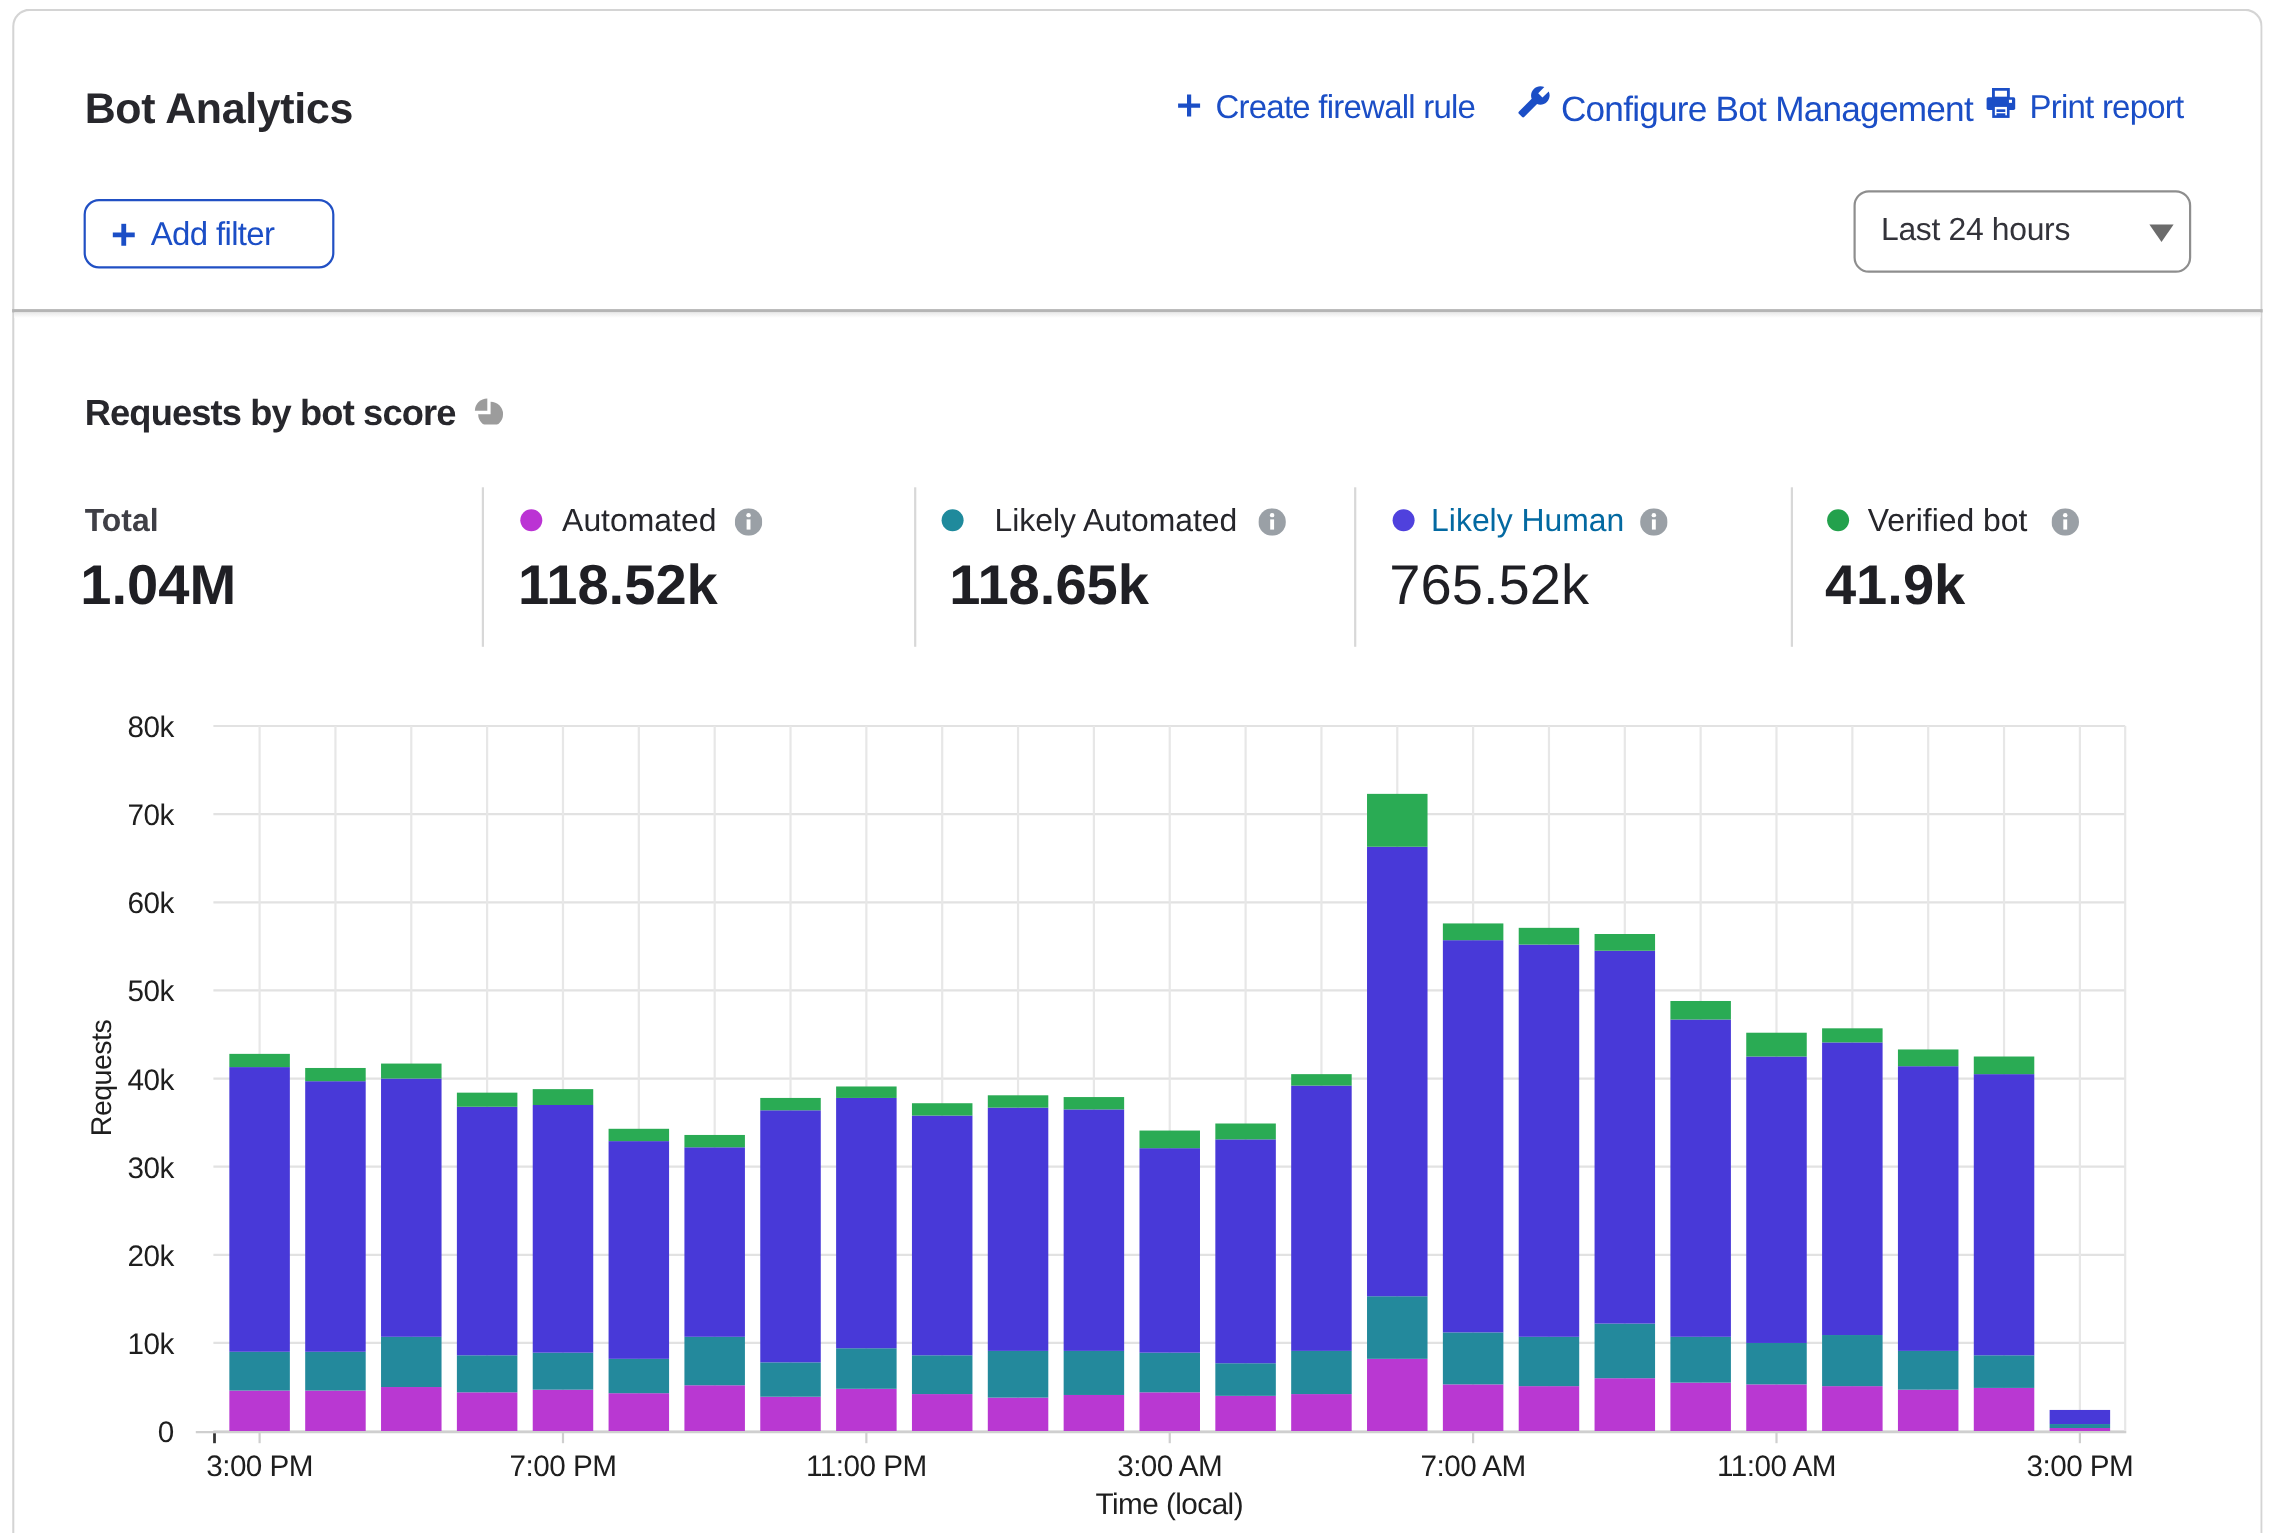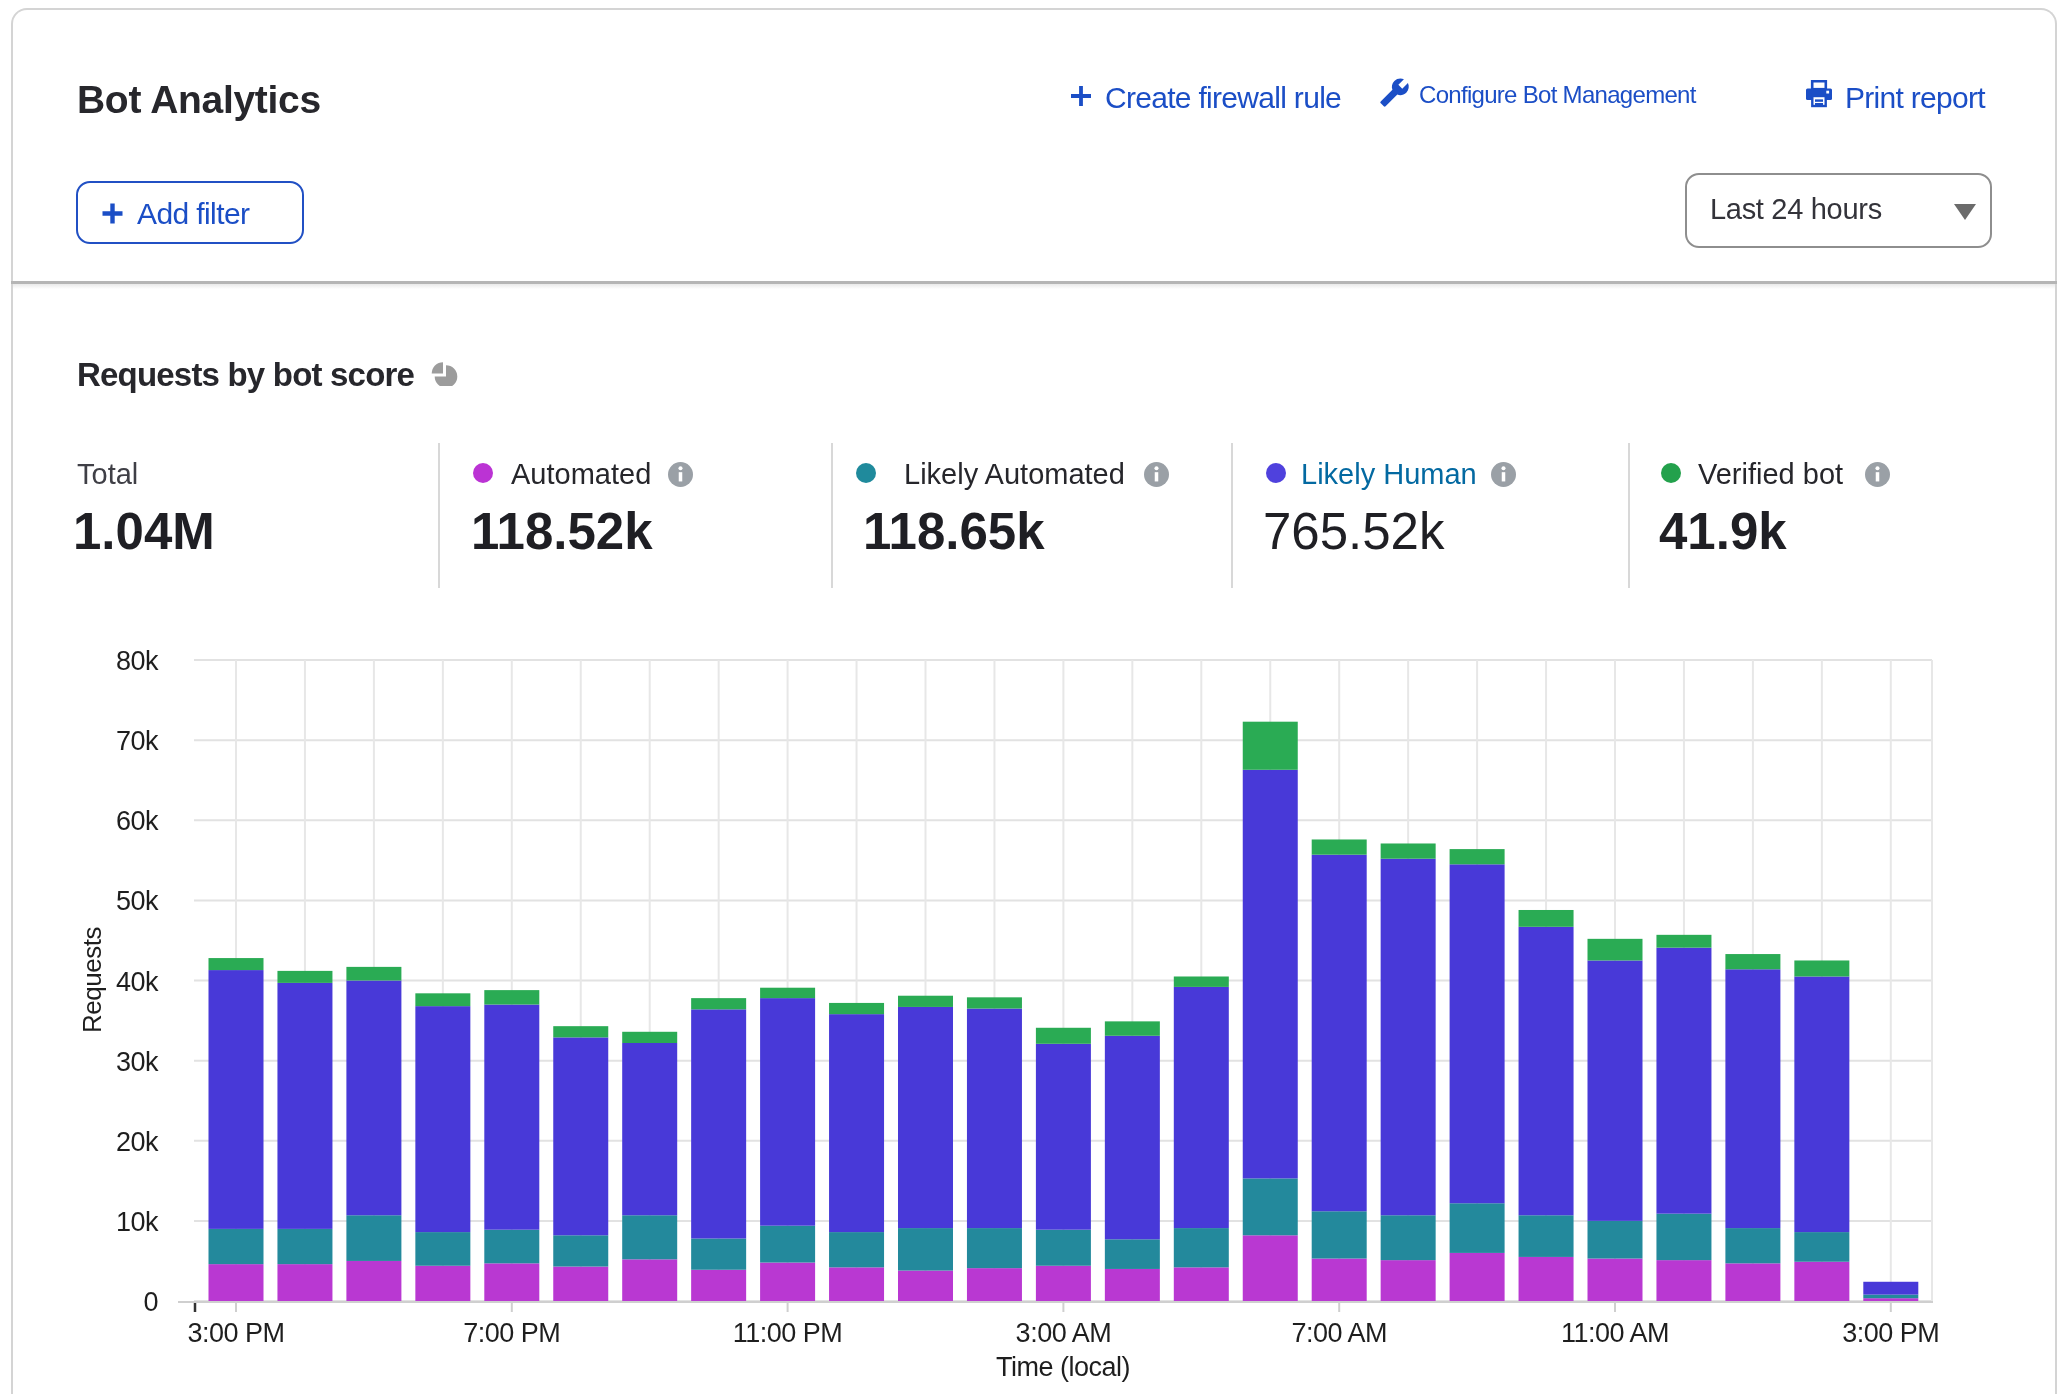--- a/index.html
+++ b/index.html
@@ -19,21 +19,21 @@
 
 <svg class="abs" style="left:1070px; top:85px;" width="22" height="22" viewBox="0 0 22 22">
     <path d="M11 1 V21 M1 11 H21" stroke="#1b4ec6" stroke-width="3.8"></path>
   </svg>
 <div class="abs" style="left:1105px; top:81px; font-size:30px; letter-spacing:-0.7px; color:#1b4ec6;">Create firewall rule</div>
 <svg class="abs" style="left:1379px; top:77px;" width="31" height="31" viewBox="0 0 24 24">
     <g transform="translate(24,0) scale(-1,1)">
       <path fill="#1b4ec6" d="M22.7 19l-9.1-9.1c.9-2.3.4-5-1.5-6.9-2-2-5-2.4-7.4-1.3L9 6 6 9 1.6 4.7C.4 7.1.9 10.1 2.9 12.1c1.9 1.9 4.6 2.4 6.9 1.5l9.1 9.1c.4.4 1 .4 1.4 0l2.3-2.3c.5-.4.5-1 0-1.4z"></path>
     </g>
   </svg>
-<div class="abs" style="left:1419px; top:81px; font-size:24px; letter-spacing:-0.7px; color:#1b4ec6;">Configure Bot Management</div>
+<div class="abs" style="left:1419px; top:81px; font-size:32px; letter-spacing:-0.7px; color:#1b4ec6;">Configure Bot Management</div>
 <svg class="abs" style="left:1805px; top:80px;" width="28" height="28" viewBox="0 0 28 28">
   <rect x="7.2" y="1.2" width="13.6" height="8" fill="none" stroke="#1b4ec6" stroke-width="2.6"></rect>
   <rect x="1" y="8.5" width="26" height="11.5" rx="1.5" fill="#1b4ec6"></rect>
   <rect x="21.3" y="10.7" width="2.8" height="2.8" fill="#fff"></rect>
   <rect x="7.3" y="16" width="13.4" height="10" fill="#fff" stroke="#1b4ec6" stroke-width="2.4"></rect>
   <rect x="10" y="19.4" width="8" height="2.4" fill="#1b4ec6"></rect>
   <rect x="10" y="23" width="8" height="2.4" fill="#1b4ec6"></rect>
 </svg>
 <div class="abs" style="left:1845px; top:81px; font-size:30px; letter-spacing:-0.7px; color:#1b4ec6;">Print report</div>
 
@@ -53,21 +53,21 @@
 <svg class="abs" style="left:430px; top:357px;" width="29" height="29" viewBox="0 0 29 29">
   <path d="M16 8.2 A 11.3 11.3 0 1 1 4.7 19.5 L 16 19.5 Z" fill="#9c9c9c"></path>
   <path d="M13 16.5 L 1.7 16.5 A 11.3 11.3 0 0 1 13 5.2 Z" fill="#9c9c9c"></path>
 </svg>
 
 <div class="abs" style="left:438px; top:443px; width:2px; height:145px; background:#d8d8d8;"></div>
 <div class="abs" style="left:831px; top:443px; width:2px; height:145px; background:#d8d8d8;"></div>
 <div class="abs" style="left:1231px; top:443px; width:2px; height:145px; background:#d8d8d8;"></div>
 <div class="abs" style="left:1628px; top:443px; width:2px; height:145px; background:#d8d8d8;"></div>
 
-<div class="abs" style="left:77px; top:458px; font-size:29px; color:#3f3f46;">Total</div>
+<div class="abs" style="left:77px; top:458px; font-size:29px; color:#3f3f46;font-weight:bold;">Total</div>
 <div class="abs" style="left:73px; top:502px; font-size:51px; font-weight:bold; color:#1f1f24;">1.04M</div>
 
 <div class="abs" style="left:473px; top:463px; width:20px; height:20px; border-radius:50%; background:#bb33d4;"></div>
 <div class="abs" style="left:511px; top:458px; font-size:29px; color:#26262b;">Automated</div>
 <svg class="abs" style="left:668px; top:462px;" width="25" height="25" viewBox="0 0 27 27">
     <circle cx="13.5" cy="13.5" r="13.5" fill="#9aa0a6"></circle>
     <rect x="11.6" y="11" width="3.8" height="10" fill="#fff"></rect>
     <circle cx="13.5" cy="6.8" r="2.2" fill="#fff"></circle>
   </svg>
 <div class="abs" style="left:471px; top:502px; font-size:51px; font-weight:bold; color:#1f1f24;">118.52k</div>

